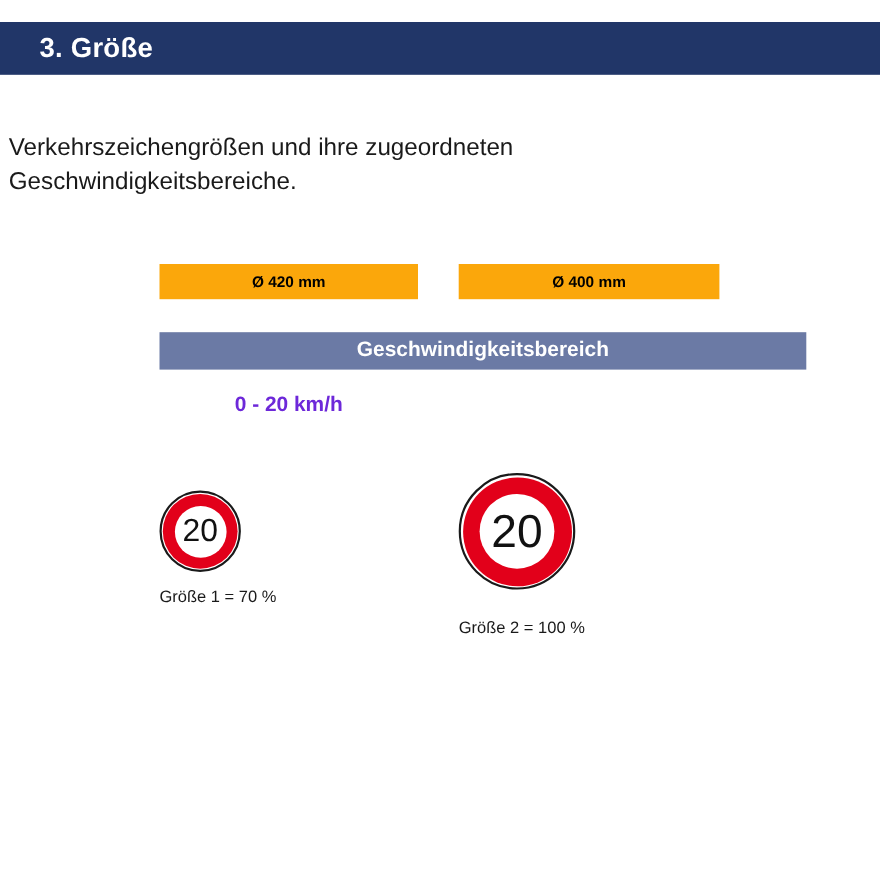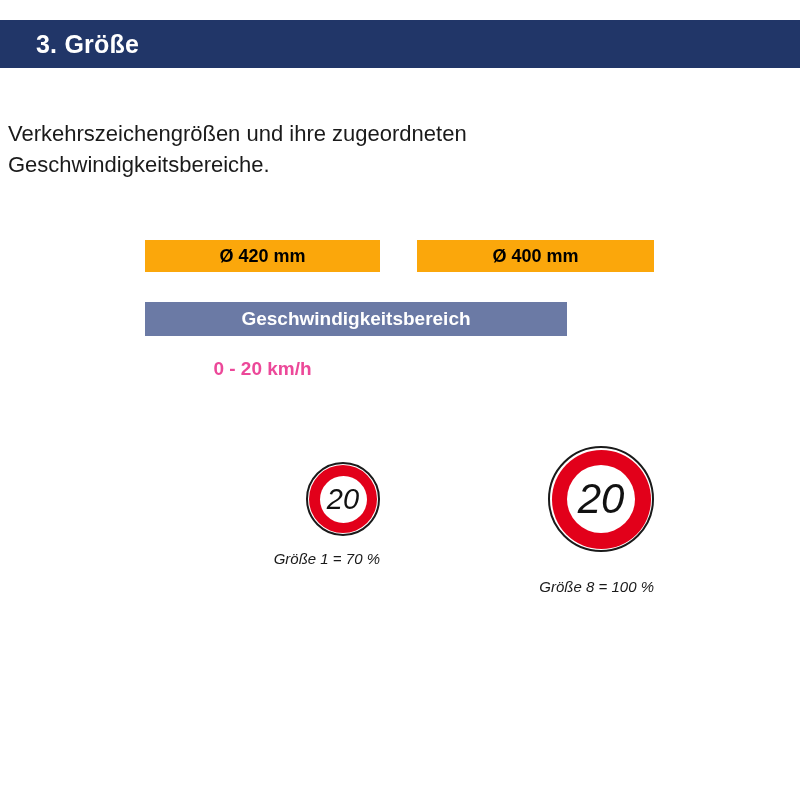--- a/index.html
+++ b/index.html
@@ -58,40 +58,40 @@
     position: relative;
     height: 32px;
   }
   .size-header {
     position: absolute;
     top: 0;
     height: 32px;
     background: #fca311;
     background: #fba70b;
     color: #000000;
-    font-size: 18px;
+    font-size: 14px;
     font-weight: bold;
     display: flex;
     align-items: center;
     justify-content: center;
   }
   .size-header.col1 {
     left: 145px;
     width: 235px;
   }
   .size-header.col2 {
     left: 417px;
     width: 237px;
   }
 
   .speed-band {
     position: absolute;
     left: 145px;
     top: 62px;
-    width: 422px;
+    width: 588px;
     height: 34px;
     background: #6b7aa5;
     color: #ffffff;
     font-size: 19px;
     font-weight: bold;
     display: flex;
     align-items: center;
     justify-content: center;
   }
 
@@ -101,40 +101,39 @@
     top: 118px;
     width: 509px;
     height: 24px;
   }
   .speed-value {
     position: absolute;
     top: 0;
     font-size: 19px;
     font-weight: bold;
     text-align: center;
-    color: #ec4899;
+    color: #6d28d9;
   }
   .speed-value.col1 { left: 0px;   width: 235px; }
   .speed-value.col2 { left: 272px; width: 237px; }
 
   
   .signs {
     position: absolute;
     left: 145px;
     top: 190px;
     width: 509px;
     height: 180px;
   }
   .sign-cell {
     position: absolute;
-    top: 16px;
+    top: 0;
     display: flex;
     flex-direction: column;
-    align-items: flex-end;
-    font-style: italic;
+    align-items: flex-start;
   }
   .sign-cell.col1 { left: 0px;   width: 235px; }
   .sign-cell.col2 { left: 272px; width: 237px; }
 
   .sign {
     border-radius: 50%;
     background: #ffffff;
     border: 2px solid #1a1a1a;
     display: flex;
     align-items: center;
@@ -228,17 +227,17 @@
     <div class="sign-cell col2">
       <div class="sign-wrap">
         <div class="sign big">
           <div class="sign-inner-ring">
             <div class="sign-face">
               <span class="sign-number">20</span>
             </div>
           </div>
         </div>
       </div>
-      <div class="sign-caption">Größe 8 = 100 %</div>
+      <div class="sign-caption">Größe 2 = 100 %</div>
     </div>
 
   </div>
 </div>
 
 </body></html>

